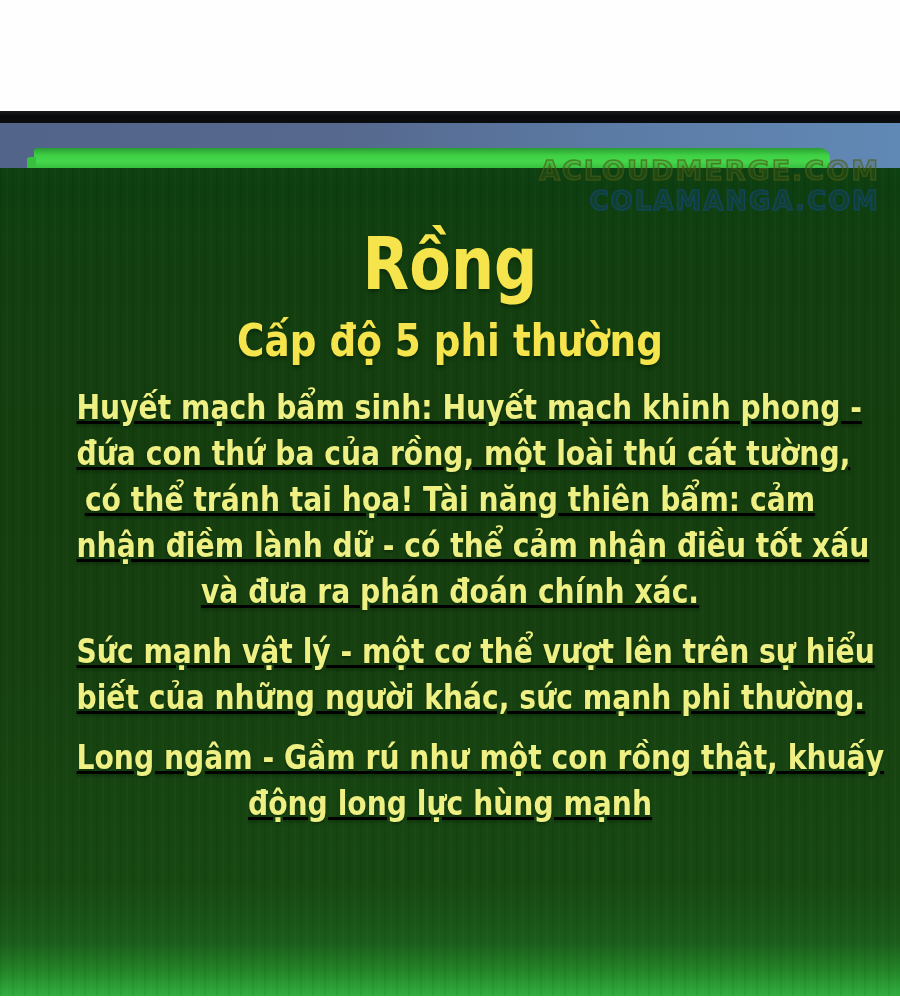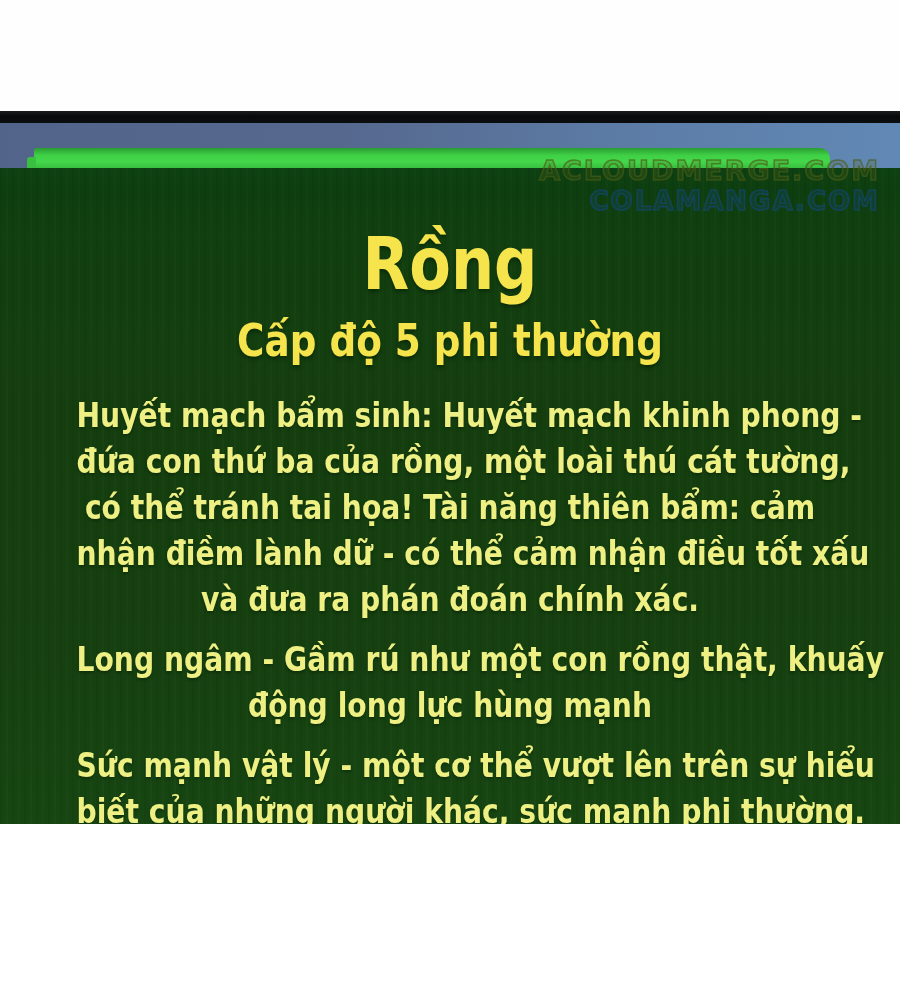--- a/index.html
+++ b/index.html
@@ -1,19 +1,19 @@
 <!DOCTYPE html>
 <html><head>
 <meta charset="utf-8">
 <style>
   html, body { margin: 0; padding: 0; background: #ffffff; }
   .stage {
     position: relative;
     width: 900px;
-    height: 824px;
+    height: 996px;
     overflow: hidden;
     background: #1d4ed8;
     font-family: "DejaVu Sans", sans-serif;
   }
 
   
   .white-strip {
     position: absolute; left: 0; top: 0;
     width: 100%; height: 111px;
     background: #fefefe;
@@ -104,21 +104,21 @@
   .subtitle {
     margin: 6px 0 0 0;
     font-size: 45px; line-height: 54px;
     font-weight: 700; text-align: center;
     color: #f5e44b;
     text-shadow: 0 3px 4px rgba(0, 25, 0, 0.45);
     white-space: nowrap;
   }
 
   
-  .panel-body { margin-top: 24px; }
+  .panel-body { margin-top: 16px; text-decoration: underline; }
   .para { margin: 0 0 14px 0; }
   .bline {
     display: block;
     font-size: 34px; line-height: 46px;
     font-weight: 700; text-align: center;
     color: #eff084;
     text-shadow: 0 2px 3px rgba(0, 25, 0, 0.4);
     white-space: nowrap;
   }
 </style>
@@ -148,24 +148,24 @@
       <p class="para">
         <span class="bline cond">Huyết mạch bẩm sinh: Huyết mạch khinh phong -</span>
         <span class="bline cond">đứa con thứ ba của rồng, một loài thú cát tường,</span>
         <span class="bline cond">có thể tránh tai họa! Tài năng thiên bẩm: cảm</span>
         <span class="bline cond">nhận điềm lành dữ - có thể cảm nhận điều tốt xấu</span>
         <span class="bline cond">và đưa ra phán đoán chính xác.</span>
       </p>
 
 
       <p class="para">
-        <span class="bline cond">Long ngâm - Gầm rú như một con rồng thật, khuấy</span>
-        <span class="bline cond">động long lực hùng mạnh</span>
+        <span class="bline cond">Sức mạnh vật lý - một cơ thể vượt lên trên sự hiểu</span>
+        <span class="bline cond">biết của những người khác, sức mạnh phi thường.</span>
       </p>
 
       <p class="para">
-        <span class="bline cond">Sức mạnh vật lý - một cơ thể vượt lên trên sự hiểu</span>
-        <span class="bline cond">biết của những người khác, sức mạnh phi thường.</span>
+        <span class="bline cond">Long ngâm - Gầm rú như một con rồng thật, khuấy</span>
+        <span class="bline cond">động long lực hùng mạnh</span>
       </p>
 
     </div>
   </div>
 </div>
 
 </body></html>

